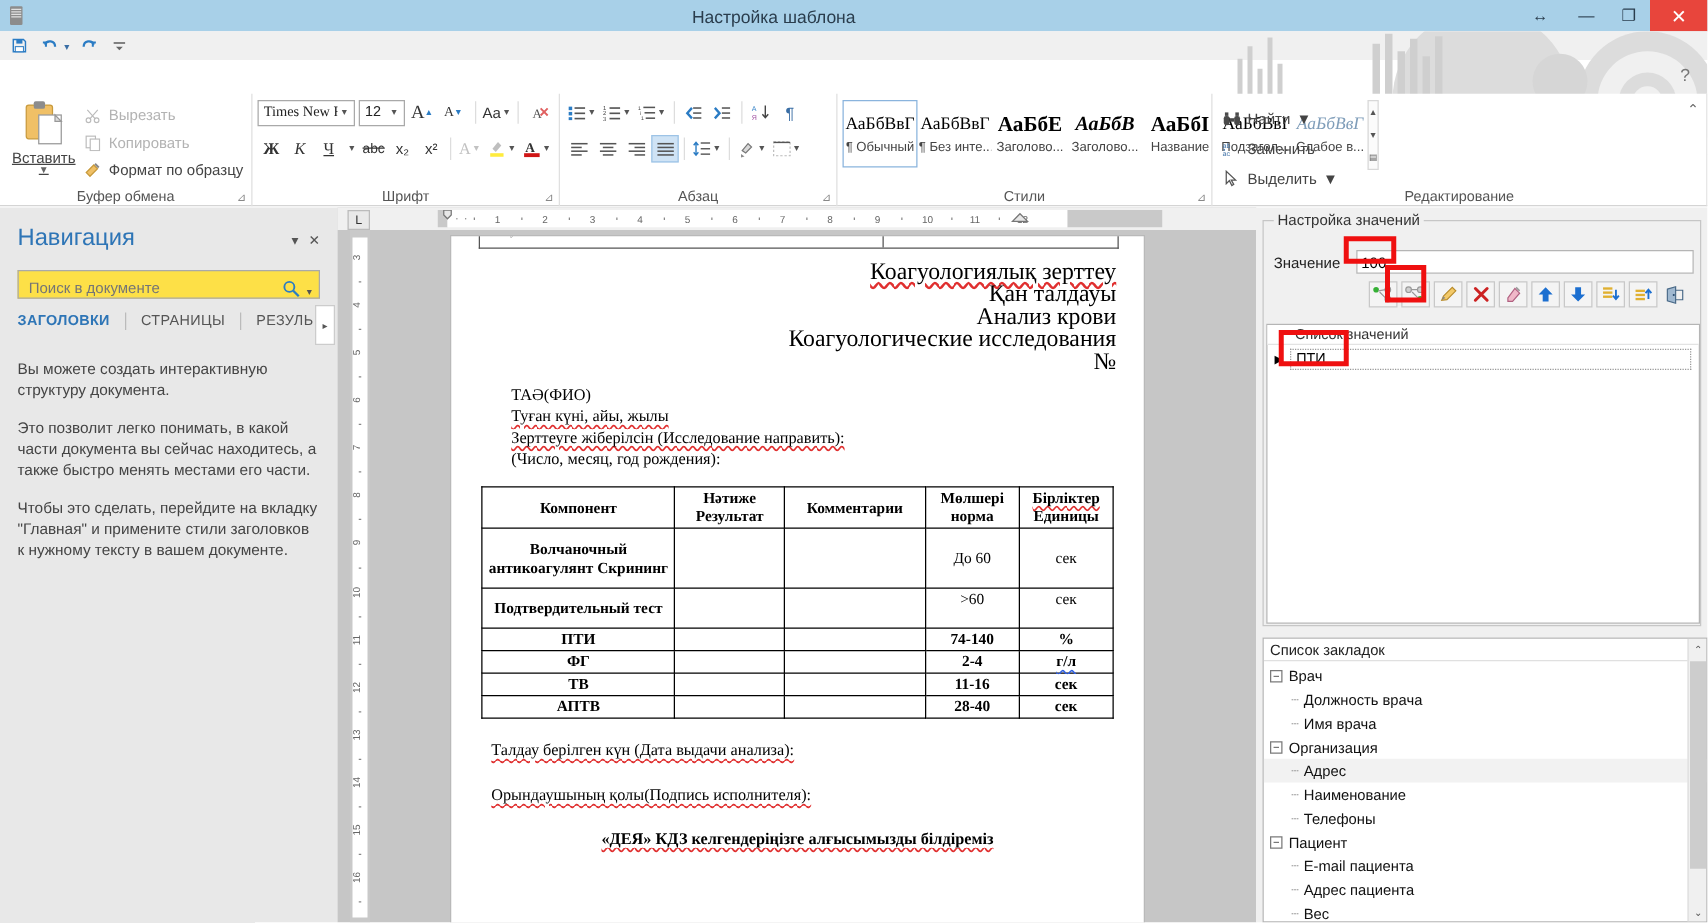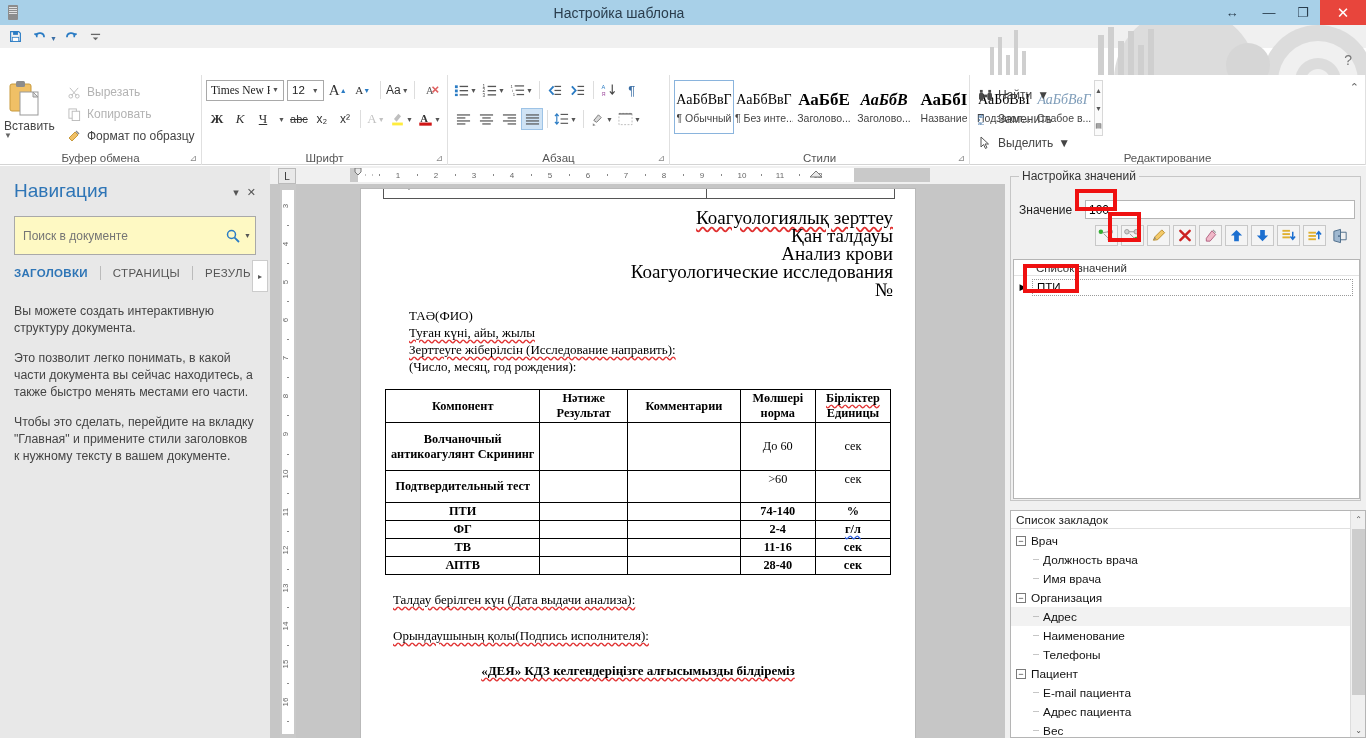--- a/index.html
+++ b/index.html
@@ -64,21 +64,21 @@
   }
   .rgroup { position:relative; height:90px; border-right:1px solid #e0e0e0; padding:3px 4px 0 4px; }
   .rgroup-label {
     position:absolute; bottom:1px; left:0; width:100%; text-align:center;
     font-size:11.5px; color:#555;
   }
   .rgroup-launcher { position:absolute; bottom:2px; right:4px; font-size:9px; color:#888; }
 
   
   .g-clip { width:202px; display:flex; }
-  .paste-col { width:62px; display:flex; flex-direction:column; align-items:flex-start; padding-top:2px;}
+  .paste-col { width:62px; display:flex; flex-direction:column; align-items:center; padding-top:2px;text-decoration:underline;}
   .paste-icon { width:40px; height:38px; position:relative; }
   .paste-lbl { font-size:12px; color:#444; margin-top:1px;}
   .paste-caret { font-size:8px; color:#666; line-height:6px; }
   .clip-items { display:flex; flex-direction:column; padding-top:4px; gap:2px;}
   .clip-item { display:flex; align-items:center; gap:5px; height:20px; font-size:12px; color:#b3b3b3; }
   .clip-item.enabled { color:#444; }
   .clip-ico { width:16px; height:16px; display:flex; align-items:center; justify-content:center;}
 
   
   .g-font { width:246px; }
@@ -128,22 +128,22 @@
   
   .navpane {
     position:absolute; left:0; top:166px; width:270px; height:572px;
     background:#e8e8e8; padding:14px 14px 0 14px;
   }
   .nav-title { font-size:19px; color:#2e75b6; font-weight:normal;}
   .nav-head { display:flex; align-items:flex-start; justify-content:space-between;}
   .nav-ctl { display:flex; gap:8px; padding-top:6px; color:#555;}
   .nav-ctl span { font-size:11px; cursor:default;}
   .nav-search {
-    margin-top:14px; height:39px; border:1px solid #a9a9a9; background:#fef9c3;
-    display:flex; align-items:center; padding:0 4px 0 6px;
+    margin-top:14px; height:23px; border:1px solid #a9a9a9; background:#fde047;
+    display:flex; align-items:flex-end; padding:0 4px 0 6px;
   }
   .nav-search input {
     flex:1; border:0; outline:0; font-size:12px; color:#767676;
     font-family:"Liberation Sans", sans-serif; background:transparent;
   }
   .nav-tabs { display:flex; align-items:center; margin-top:10px; position:relative;}
   .nav-tab { font-size:11.5px; color:#555; padding:2px 0; letter-spacing:.3px;}
   .nav-tab.active { color:#2e75b6; font-weight:bold; }
   .nav-tab-div { width:1px; height:14px; background:#bbb; margin:0 12px;}
   .nav-more {

